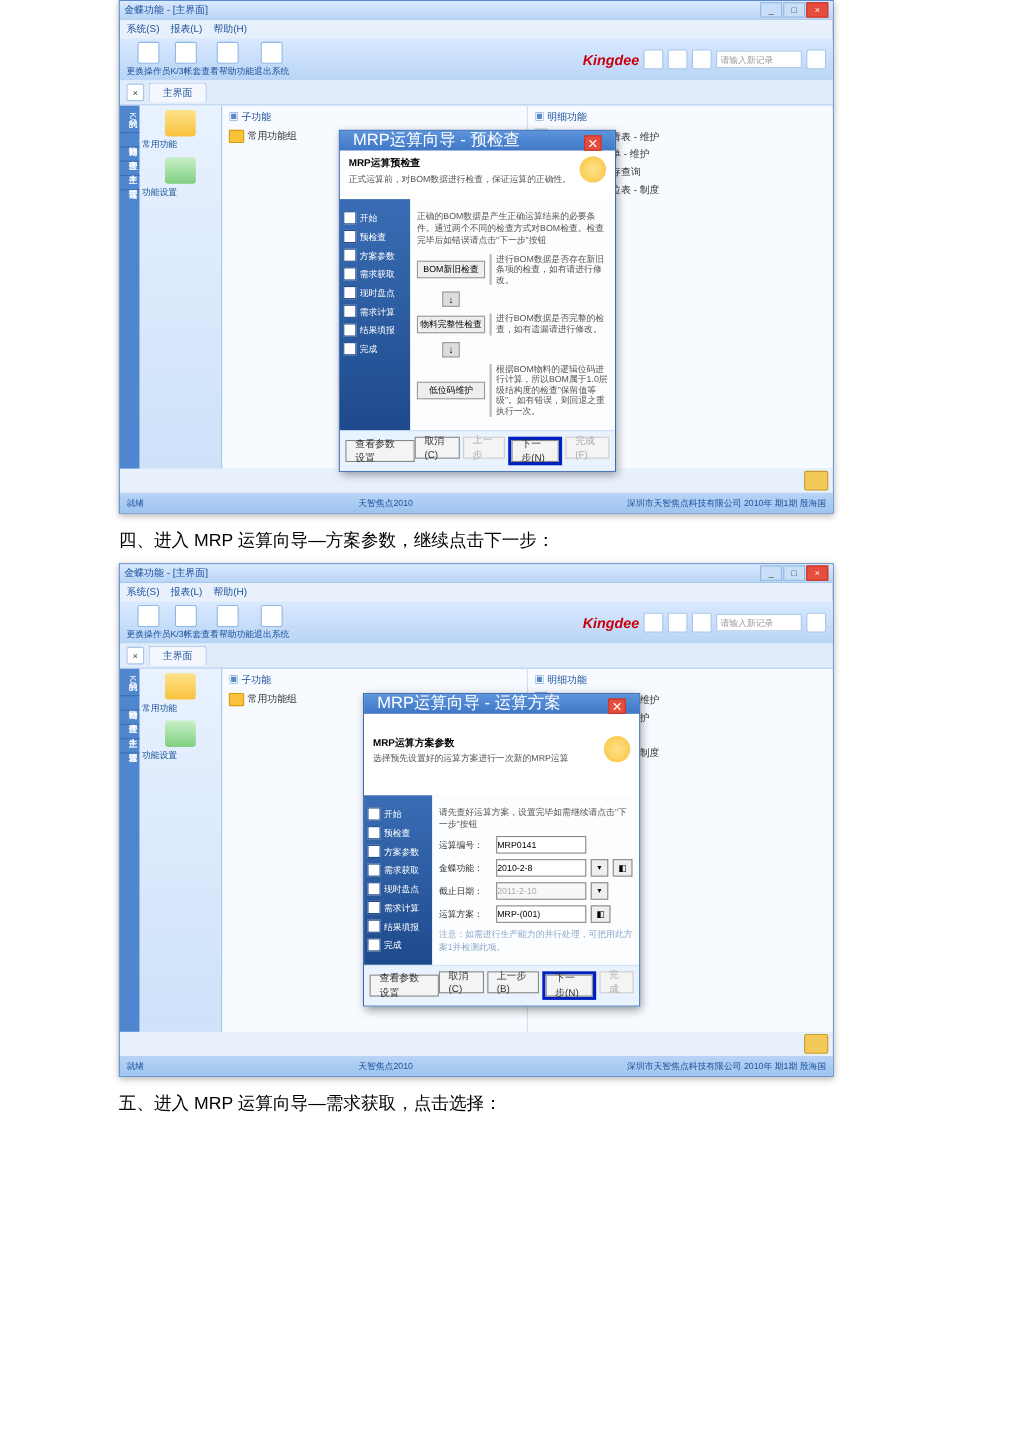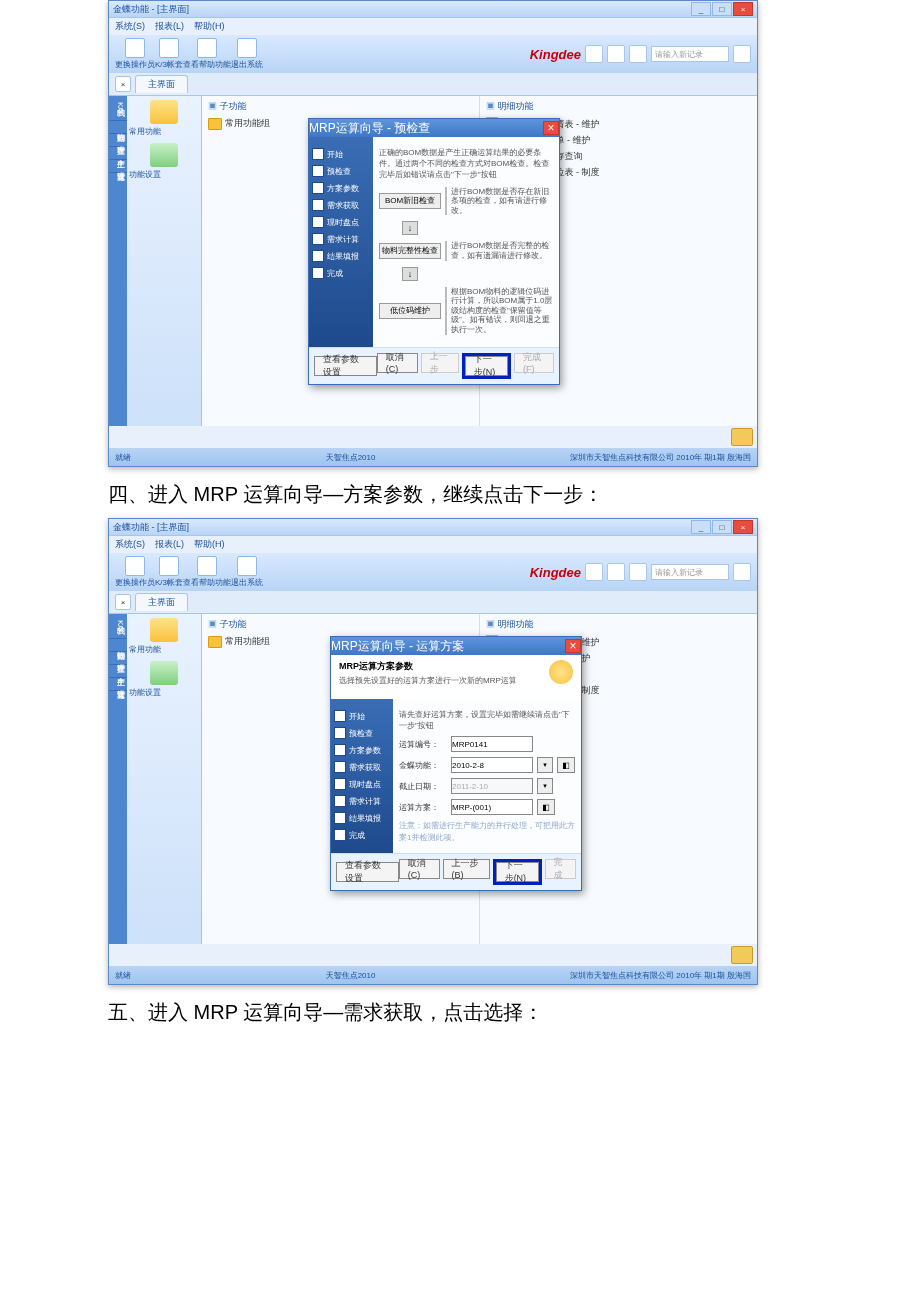--- a/index.html
+++ b/index.html
@@ -1,17 +1,17 @@
 <!DOCTYPE html>
 <html><head>
 <meta charset="utf-8">
 <style>
 body{margin:0;padding:0;font-family:"SimSun","Microsoft YaHei",Arial,sans-serif;font-size:13px;background:#fff;width:920px}
 .page{padding:0 0 40px 0}
-.step-label{font-size:20px;margin:14px 0 10px 108px;color:#000}
+.step-label{font-size:16px;margin:14px 0 10px 108px;color:#000}
 .shot{margin:0 auto 10px 108px;width:650px;background:#fff}
 .app{border:1px solid #5a8ac9;background:#e8f0fb;box-shadow:0 2px 6px rgba(0,0,0,.3);font-size:10px;color:#333}
 .titlebar{height:16px;display:flex;align-items:center;background:linear-gradient(#d9e9ff,#b8d4f5);border-bottom:1px solid #a8c6ea;padding:0 4px}
 .titlebar .title{flex:1;color:#1a4f9a;font-weight:normal;font-size:9px}
 .winbtns{display:flex;gap:1px}
 .winbtn{width:18px;height:12px;font-size:8px;display:flex;align-items:center;justify-content:center;background:#c9dff7;border:1px solid #8fb8e6}
 .winbtn.close{background:#e74c3c;color:#fff;border-color:#c0392b}
 .menubar{display:flex;gap:10px;padding:2px 6px;font-size:9px;color:#1a4f9a}
 .toolbar{display:flex;padding:4px 6px;align-items:center;border-bottom:1px solid #a8c6ea}
 .toolbtn{display:flex;flex-direction:column;align-items:center;font-size:8px;color:#1a4f9a;gap:1px}
@@ -37,21 +37,21 @@
 .colhead{font-size:9px;color:#1a4f9a;margin-bottom:4px}
 .colhead::before{content:"▣ ";color:#5a8ac9}
 .treeitem{display:flex;align-items:center;gap:3px;font-size:9px;color:#333;margin:2px 0}
 .folder{width:12px;height:10px;background:#f8c23d;border:1px solid #d49d0a;border-radius:1px}
 .docic{width:10px;height:12px;border:1px solid #8fb8e6;background:#fff}
 .statusbar{display:flex;justify-content:space-between;align-items:center;height:18px;background:linear-gradient(#b8d4f5,#9ec4ef);font-size:8px;color:#1a4f9a;padding:0 6px}
 .printer{width:20px;height:16px;background:#f3c95a;border:1px solid #c99a2c;border-radius:2px;margin:2px 4px 2px auto}
 
 
 .dialog{position:absolute;width:250px;background:#f2f6fd;border:1px solid #3a6db5;box-shadow:2px 3px 8px rgba(0,0,0,.4);font-size:9px}
-.dlg-title{height:18px;display:flex;align-items:center;justify-content:space-between;padding:0 0;background:linear-gradient(#5d94dc,#3f77c6);color:#fff;font-size:12px}
+.dlg-title{height:18px;display:flex;align-items:flex-end;justify-content:space-between;padding:0 12px;background:linear-gradient(#5d94dc,#3f77c6);color:#fff;font-size:15px}
 .dlg-title .xclose{width:14px;height:12px;background:#e74c3c;border:1px solid #c0392b;color:#fff;display:flex;align-items:center;justify-content:center}
 .dlg-body{display:flex}
 .dlg-left{width:58px;background:linear-gradient(180deg,#3a6db5,#1e4a8c);color:#fff;padding:6px 3px;font-size:8px}
 .dlg-step{display:flex;align-items:center;gap:3px;margin:5px 0}
 .dlg-step .sq{width:10px;height:10px;background:#fff;border:1px solid #1e4a8c}
 .dlg-right{flex:1;padding:6px;background:#fbfdff}
 .dlg-head{font-weight:bold;font-size:9px;margin-bottom:2px}
 .dlg-sub{font-size:8px;color:#555;margin-bottom:8px}
 .dlg-gear{width:24px;height:24px;background:radial-gradient(#ffe28a,#f8c23d);border-radius:50%;float:right}
 .dlg-note{font-size:8px;color:#555;margin:4px 0;line-height:1.4}
@@ -171,20 +171,29 @@
       <span>天智焦点2010</span>
       <span>深圳市天智焦点科技有限公司   2010年 期1期      殷海国</span>
     </div>
   </div>
 
   <div class="dialog" style="left:200px;top:118px">
     <div class="dlg-title">
       <span>MRP运算向导 - 预检查</span>
       <div class="xclose">×</div>
     </div>
+    <div style="padding:5px 8px;background:#fff">
+      <div style="display:flex;justify-content:space-between;align-items:flex-start">
+        <div style="flex:1">
+          <div class="dlg-head">MRP运算预检查</div>
+          <div class="dlg-sub">正式运算前，对BOM数据进行检查，保证运算的正确性。</div>
+        </div>
+        <div class="dlg-gear"></div>
+      </div>
+    </div>
     <div class="dlg-body">
       <div class="dlg-left">
         <div class="dlg-step">
               <div class="sq"></div>
               <span>开始</span>
             </div>
         <div class="dlg-step">
               <div class="sq"></div>
               <span>预检查</span>
             </div>
@@ -343,21 +352,21 @@
       <span>天智焦点2010</span>
       <span>深圳市天智焦点科技有限公司   2010年 期1期      殷海国</span>
     </div>
   </div>
 
   <div class="dialog" style="left:222px;top:118px">
     <div class="dlg-title">
       <span>MRP运算向导 - 运算方案</span>
       <div class="xclose">×</div>
     </div>
-    <div style="padding:5px 8px;background:#fff">
+    <div style="padding:20px 8px;background:#fff">
       <div style="display:flex;justify-content:space-between;align-items:flex-start">
         <div style="flex:1">
           <div class="dlg-head">MRP运算方案参数</div>
           <div class="dlg-sub">选择预先设置好的运算方案进行一次新的MRP运算</div>
         </div>
         <div class="dlg-gear"></div>
       </div>
     </div>
     <div class="dlg-body">
       <div class="dlg-left">

